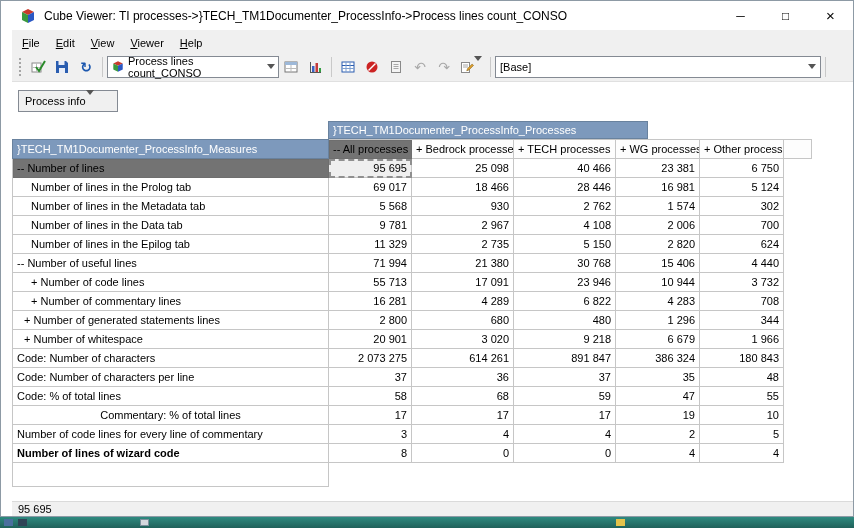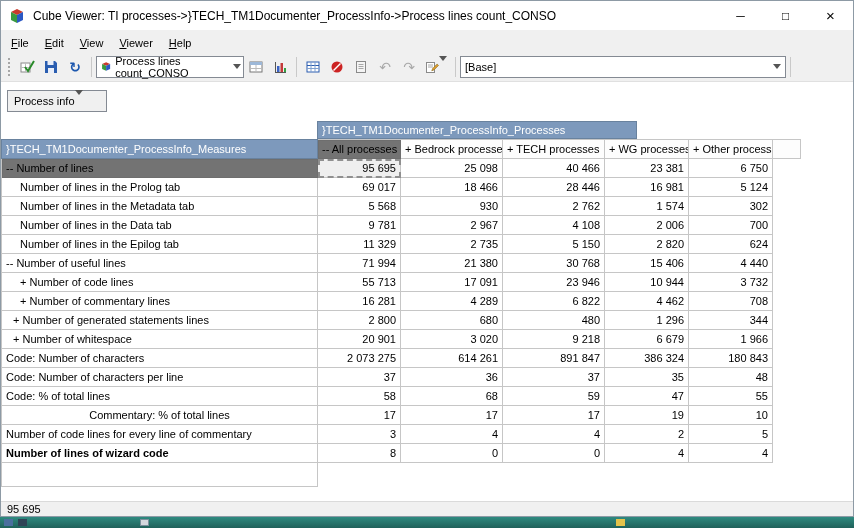--- a/index.html
+++ b/index.html
@@ -4,21 +4,21 @@
 <style>
   * { box-sizing: border-box; }
   html,body { margin:0; padding:0; }
   body {
     width:854px; height:528px; position:relative; overflow:hidden;
     font-family:"Liberation Sans","DejaVu Sans",sans-serif; font-size:11px; color:#000;
     background:#2c7a71;
   }
   .app-window {
     position:absolute; left:0; top:0; width:854px; height:517px;
-    background:#fff; border:1px solid #8d9aa5; display:flex; flex-direction:column;
+    background:#fff; border:1px solid #8d9aa5; display:flex; flex-direction:column;padding-left:11px;
   }
   
   .titlebar { height:29px; flex:0 0 auto; display:flex; align-items:center; padding-left:8px; background:#fff; }
   .titlebar-icon { width:16px; height:16px; margin-right:8px; flex:0 0 auto; }
   .title-text { font-size:12px; flex:1 1 auto; white-space:nowrap; overflow:hidden; }
   .win-controls { display:flex; height:100%; flex:0 0 auto; }
   .win-btn { width:45px; display:flex; align-items:center; justify-content:center; font-size:12px; cursor:default; }
   
   .menubar { height:22px; flex:0 0 auto; background:#f0f0f0; display:flex; align-items:flex-end; padding-left:2px; }
   .menu-item { display:inline-block; padding:3px 8px; }
@@ -26,21 +26,21 @@
   
   .toolbar { height:30px; flex:0 0 auto; background:#f0f0f0; border-bottom:1px solid #e0e0e0; display:flex; align-items:center; padding:0 4px; }
   .tb-handle { width:0; height:18px; border-left:2px dotted #a6a6a6; margin:0 5px 0 3px; }
   .tb-sep { width:1px; height:20px; background:#c9c9c9; margin:0 4px; flex:0 0 auto; }
   .tb-btn { width:24px; height:22px; display:flex; align-items:center; justify-content:center; flex:0 0 auto; }
   .glyph { font-size:14px; font-weight:bold; color:#1c57ae; line-height:1; }
   .glyph.disabled { color:#a9a9a9; font-weight:normal; }
   .combo { height:22px; background:#fff; border:1px solid #848a93; display:flex; align-items:center; padding-left:4px; flex:0 0 auto; }
   .combo .arrow { margin-left:auto; width:16px; display:flex; align-items:center; justify-content:center; }
   .arrow::after { content:""; border:4px solid transparent; border-top:5px solid #555; margin-top:4px; }
-  .view-combo { width:148px; gap:4px; }
+  .view-combo { width:172px; gap:4px; }
   .sandbox-combo { width:326px; }
   
   .content { flex:1 1 auto; position:relative; background:#fff; overflow:hidden; }
   .process-combo { position:absolute; left:6px; top:8px; width:100px; height:22px; background:#f0f0f0; border:1px solid #848a93; display:flex; align-items:center; padding-left:6px; }
   .grid-wrap { position:absolute; left:0; top:39px; width:852px; }
   .proc-dim-row { display:flex; }
   .proc-dim-spacer { width:316px; flex:0 0 auto; }
   .proc-dim-hd { width:320px; height:18px; background:#7d99bc; border:1px solid #69829e; color:#fff; padding:2px 4px; white-space:nowrap; overflow:hidden; }
   table.grid { border-collapse:collapse; table-layout:fixed; width:800px; }
   table.grid th, table.grid td { height:18px; line-height:18px; padding:0 4px; font-weight:normal; white-space:nowrap; overflow:hidden; }
@@ -295,21 +295,21 @@
               <td class="cell">23 946</td>
               <td class="cell">10 944</td>
               <td class="cell">3 732</td>
               <td class="filler-cell"></td>
             </tr>
             <tr>
               <td class="row-label" style="padding-left: 18px;">+ Number of commentary lines</td>
               <td class="cell">16 281</td>
               <td class="cell">4 289</td>
               <td class="cell">6 822</td>
-              <td class="cell">4 462</td>
+              <td class="cell">4 283</td>
               <td class="cell">708</td>
               <td class="filler-cell"></td>
             </tr>
             <tr>
               <td class="row-label" style="padding-left: 11px;">+ Number of generated statements lines</td>
               <td class="cell">2 800</td>
               <td class="cell">680</td>
               <td class="cell">480</td>
               <td class="cell">1 296</td>
               <td class="cell">344</td>

